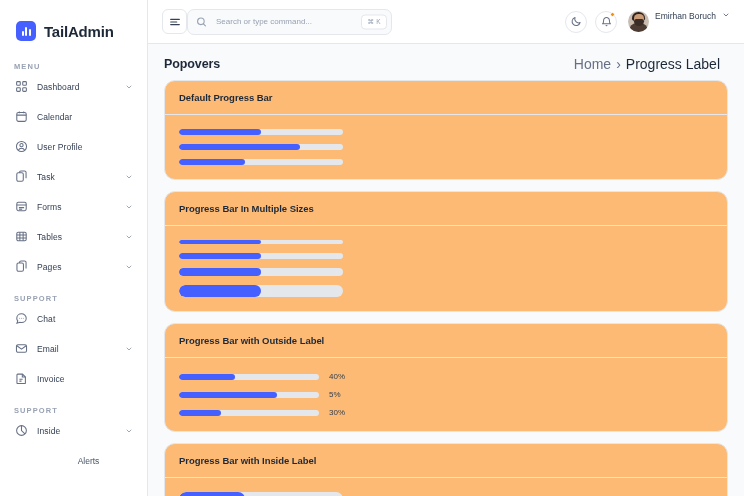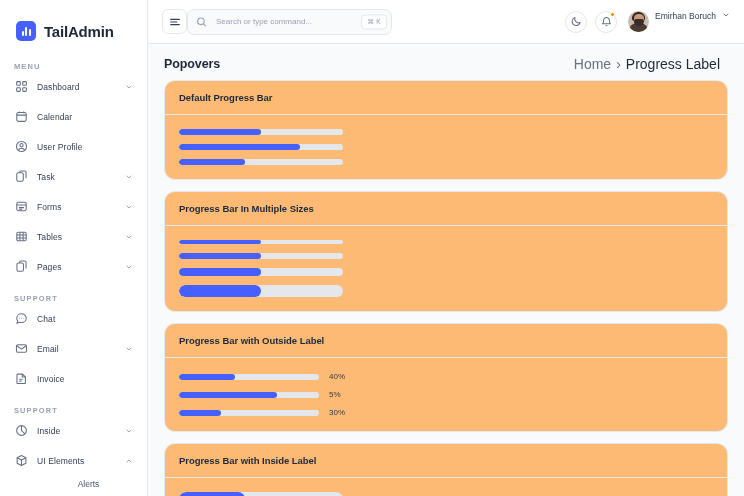--- a/index.html
+++ b/index.html
@@ -336,34 +336,20 @@
           </span>
         <span class="txt">Inside</span>
         <span class="chev">
             <svg width="8" height="8" viewBox="0 0 12 12" fill="none" stroke="currentColor" stroke-width="1.4" stroke-linecap="round">
               <path d="M3 4.5 6 7.5 9 4.5"></path>
             </svg>
           </span>
       </div>
 
       <div class="nav-gap"></div>
-      <div class="nav-item">
-        <span class="ico">
-            <svg width="13" height="13" viewBox="0 0 16 16" fill="none" stroke="currentColor" stroke-width="1.3" stroke-linejoin="round">
-              <path d="M8 1.8 13.4 4.6v6.8L8 14.2 2.6 11.4V4.6Z"></path>
-              <path d="M2.6 4.6 8 7.4l5.4-2.8M8 7.4v6.8"></path>
-            </svg>
-          </span>
-        <span class="txt">UI Elements</span>
-        <span class="chev">
-            <svg width="8" height="8" viewBox="0 0 12 12" fill="none" stroke="currentColor" stroke-width="1.4" stroke-linecap="round">
-              <path d="M3 7.5 6 4.5 9 7.5"></path>
-            </svg>
-          </span>
-      </div>
 
       <div class="submenu">
         <div class="sub-item">
           <span class="txt">Alerts</span>
         </div>
         <div class="sub-item">
           
         </div>
 
       </div>

